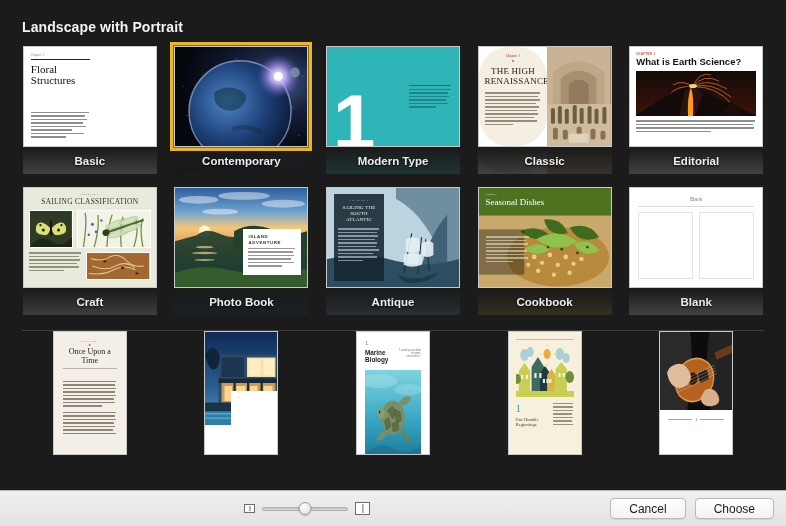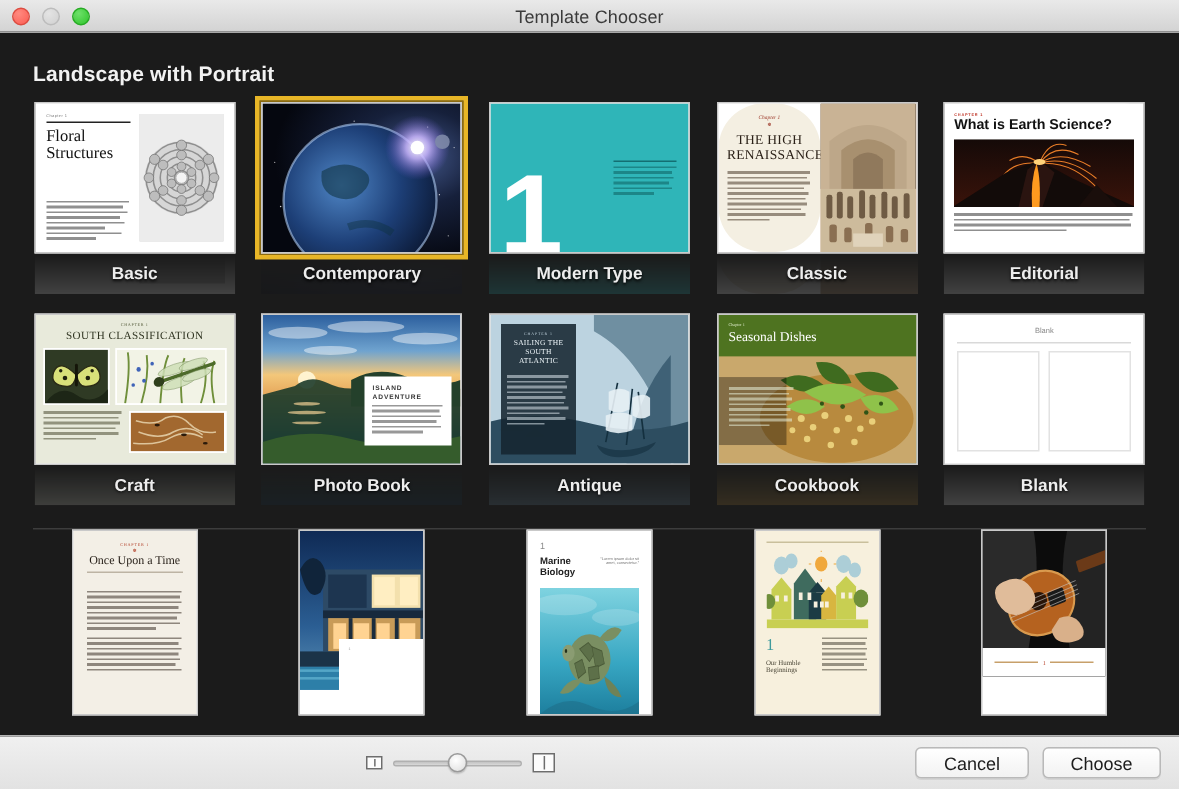--- a/index.html
+++ b/index.html
@@ -108,21 +108,21 @@
     background: #fff;
     border: 1px solid #c9c9c9;
     overflow: hidden;
   }
   .thumb.selected {
     outline: 3px solid #e8b627;
     outline-offset: 1px;
     box-shadow: 0 0 0 1px #8a6a12;
   }
   .thumb.portrait {
-    width: 84px;
+    width: 74px;
     height: 124px;
   }
 
   .reflection {
     width: 134px;
     height: 26px;
     margin-top: 1px;
     opacity: 0.20;
     transform: scaleY(-1);
     filter: blur(0.4px);
@@ -227,21 +227,21 @@
   .btn.wide { padding: 0 18px; }
 
   
   .page { position: absolute; inset: 0; display: flex; }
 
   
   .lines { display: flex; flex-direction: column; gap: 2px; }
   .ln { height: 1.5px; background: currentColor; opacity: .55; }
 
   
-  .t-basic { background: #fff; padding: 7px; gap: 6px; }
+  .t-basic { background: #fff; padding: 7px; gap: 6px; flex-direction: column; }
   .t-basic .lft { width: 50%; display: flex; flex-direction: column; color:#333; }
   .t-basic .kick { font-size: 2.6px; color: #777; letter-spacing:.3px; }
   .t-basic .rule { height: .6px; background: #222; margin: 2px 0 4px; }
   .t-basic .ttl { font-family: "Liberation Serif", serif; font-size: 11px; line-height: 11px; color: #111; font-weight: 400; }
   .t-basic .body { margin-top: 26px; }
   .t-basic .rgt { width: 50%; background: #d8d8d8; overflow:hidden; position: relative; }
 
   
   .t-contemp { background: radial-gradient(ellipse at 78% 38%, #3a4d7a 0%, #131a30 42%, #05070f 100%); }
 
@@ -350,28 +350,20 @@
   .t-road .rulerow .r { flex:1; height:.5px; background:#c7a06a;}
   .t-road .rulerow .d { font-size:4px; color:#b9452e; font-family:"Liberation Serif",serif;}
 
   svg { display:block; }
 </style>
 </head>
 <body>
 
 <div class="window">
 
-  <div class="titlebar">
-    <div class="traffic">
-      <span class="light close"></span>
-      <span class="light min"></span>
-      <span class="light zoom"></span>
-    </div>
-    <div class="title-text">Template Chooser</div>
-  </div>
 
   <div class="content">
 
     <div class="section-title">Landscape with Portrait</div>
 
     <div class="grid">
 
       <div class="cell">
         <div class="thumb-wrap">
           <div class="thumb">
@@ -631,21 +623,21 @@
       </div>
     </div>
 
     <div class="grid" style="margin-top:10px;">
 
       <div class="cell">
         <div class="thumb-wrap">
           <div class="thumb">
             <div class="page t-craft">
               <div class="kick">CHAPTER 1</div>
-              <div class="ttl">SOUTH CLASSIFICATION</div>
+              <div class="ttl">SAILING CLASSIFICATION</div>
               <div class="row1">
                 <div class="imgbox" style="width:36%">
                   <svg viewBox="0 0 44 38" width="100%" height="100%" preserveAspectRatio="none" aria-hidden="true">
                     <rect width="44" height="38" fill="#2f3a24"></rect>
                     <g fill="#1d2616">
                         <path d="M0 38 q10 -14 22 -6 q12 8 22 -4 v10z"></path>
                       </g>
                     <g transform="translate(22,18)">
                       <path d="M0 0 q-12 -12 -16 -2 q-3 9 9 10 q5 1 7 -8z" fill="#d9e07a" stroke="#2b2b16" stroke-width="1"></path>
                       <path d="M0 0 q12 -12 16 -2 q3 9 -9 10 q-5 1 -7 -8z" fill="#d9e07a" stroke="#2b2b16" stroke-width="1"></path>

